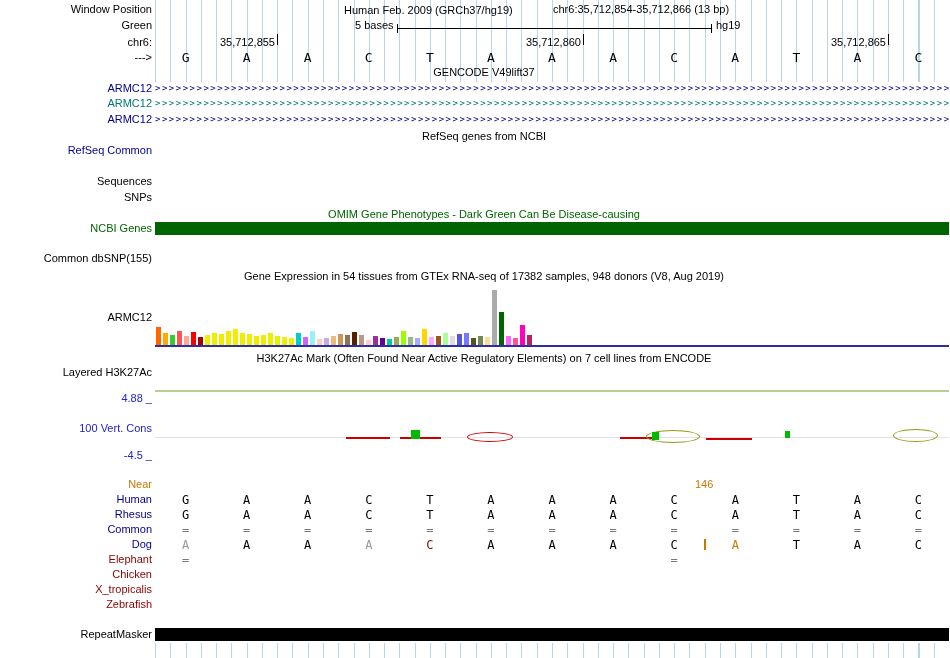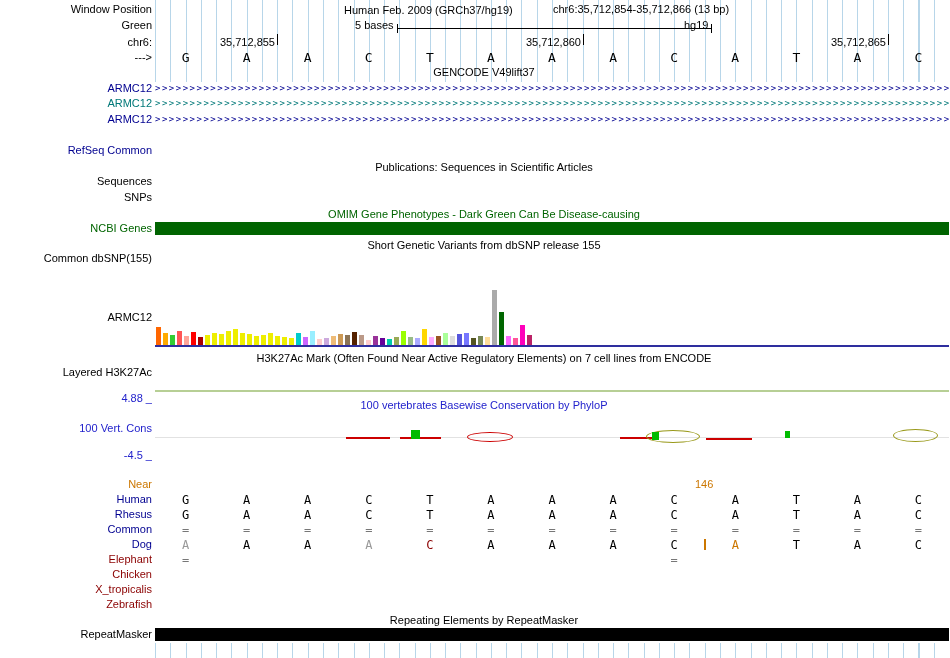--- a/index.html
+++ b/index.html
@@ -31,21 +31,21 @@
 
   <div class="lbl" style="top:3px">Window Position</div>
   <div class="abs t11" style="top:4px;left:344px">Human Feb. 2009 (GRCh37/hg19)</div>
   <div class="abs t11" style="top:3px;left:553px">chr6:35,712,854-35,712,866 (13 bp)</div>
 
   <div class="lbl" style="top:19px">Green</div>
   <div class="abs t11" style="top:19px;left:355px">5 bases</div>
   <div class="abs" style="top:24px;left:397px;width:313px;height:9px;border-left:1px solid #000;border-right:1px solid #000">
     <div style="position:absolute;top:4px;left:0;right:0;height:1px;background:#000"></div>
   </div>
-  <div class="abs t11" style="top:19px;left:684px">hg19</div>
+  <div class="abs t11" style="top:19px;left:716px">hg19</div>
 
   <div class="lbl" style="top:36px">chr6:</div>
 
   <div class="lbl" style="top:51px">---&gt;</div>
   <div class="seqrow" id="base-row" style="top:50px">
       <span style="flex: 1 1 0%; text-align: center; font: 13px &quot;DejaVu Sans Mono&quot;, monospace; color: rgb(0, 0, 0);">G</span>
       <span style="flex: 1 1 0%; text-align: center; font: 13px &quot;DejaVu Sans Mono&quot;, monospace; color: rgb(0, 0, 0);">A</span>
       <span style="flex: 1 1 0%; text-align: center; font: 13px &quot;DejaVu Sans Mono&quot;, monospace; color: rgb(0, 0, 0);">A</span>
       <span style="flex: 1 1 0%; text-align: center; font: 13px &quot;DejaVu Sans Mono&quot;, monospace; color: rgb(0, 0, 0);">C</span>
       <span style="flex: 1 1 0%; text-align: center; font: 13px &quot;DejaVu Sans Mono&quot;, monospace; color: rgb(0, 0, 0);">T</span>
@@ -54,33 +54,33 @@
       <span style="flex: 1 1 0%; text-align: center; font: 13px &quot;DejaVu Sans Mono&quot;, monospace; color: rgb(0, 0, 0);">A</span>
       <span style="flex: 1 1 0%; text-align: center; font: 13px &quot;DejaVu Sans Mono&quot;, monospace; color: rgb(0, 0, 0);">C</span>
       <span style="flex: 1 1 0%; text-align: center; font: 13px &quot;DejaVu Sans Mono&quot;, monospace; color: rgb(0, 0, 0);">A</span>
       <span style="flex: 1 1 0%; text-align: center; font: 13px &quot;DejaVu Sans Mono&quot;, monospace; color: rgb(0, 0, 0);">T</span>
       <span style="flex: 1 1 0%; text-align: center; font: 13px &quot;DejaVu Sans Mono&quot;, monospace; color: rgb(0, 0, 0);">A</span>
       <span style="flex: 1 1 0%; text-align: center; font: 13px &quot;DejaVu Sans Mono&quot;, monospace; color: rgb(0, 0, 0);">C</span>
     </div>
 
   <div class="ctitle" style="top:66px">GENCODE V49lift37</div>
 
+  <div class="ctitle" style="top:130px">RefSeq genes from NCBI</div>
   <div class="lbl navy" style="top:144px">RefSeq Common</div>
 
-  <div class="ctitle" style="top:161px">Publications: Sequences in Scientific Articles</div>
   <div class="lbl" style="top:175px">Sequences</div>
   <div class="lbl" style="top:191px">SNPs</div>
 
   <div class="ctitle green" style="top:208px">OMIM Gene Phenotypes - Dark Green Can Be Disease-causing</div>
   <div class="lbl green" style="top:222px">NCBI Genes</div>
   <div class="sep" id="omim-bar" style="top: 222px; height: 13px; background: rgb(0, 100, 0);"></div>
 
-  <div class="ctitle" style="top:239px">Short Genetic Variants from dbSNP release 155</div>
   <div class="lbl" style="top:252px">Common dbSNP(155)</div>
 
+  <div class="ctitle" style="top:270px">Gene Expression in 54 tissues from GTEx RNA-seq of 17382 samples, 948 donors (V8, Aug 2019)</div>
   <div class="lbl" style="top:311px">ARMC12</div>
   <div class="abs" id="gtex-bars" style="left:156px;top:289px;width:400px;height:56px;display:flex;align-items:flex-end">
       <div style="width: 5px; margin-right: 2px; height: 18px; background: rgb(255, 102, 0);"></div>
       <div style="width: 5px; margin-right: 2px; height: 12px; background: rgb(255, 170, 0);"></div>
       <div style="width: 5px; margin-right: 2px; height: 10px; background: rgb(51, 204, 51);"></div>
       <div style="width: 5px; margin-right: 2px; height: 14px; background: rgb(255, 85, 85);"></div>
       <div style="width: 5px; margin-right: 2px; height: 9px; background: rgb(255, 165, 153);"></div>
       <div style="width: 5px; margin-right: 2px; height: 13px; background: rgb(255, 0, 0);"></div>
       <div style="width: 5px; margin-right: 2px; height: 8px; background: rgb(170, 0, 0);"></div>
       <div style="width: 5px; margin-right: 2px; height: 10px; background: rgb(238, 238, 0);"></div>
@@ -131,27 +131,25 @@
       <div style="width: 5px; margin-right: 2px; height: 20px; background: rgb(255, 0, 187);"></div>
       <div style="width: 5px; margin-right: 2px; height: 10px; background: rgb(187, 34, 102);"></div>
     </div>
   <div class="sep" style="top:345px;height:2px;background:#2e2e9e"></div>
 
   <div class="ctitle" style="top:352px">H3K27Ac Mark (Often Found Near Active Regulatory Elements) on 7 cell lines from ENCODE</div>
   <div class="lbl" style="top:366px">Layered H3K27Ac</div>
   <div class="sep" style="top:390px;height:2px;background:#b7cf95"></div>
 
   <div class="lbl blue" style="top:392px">4.88 _</div>
-  <div class="ctitle blue" style="top:399px">100 vertebrates Basewise Conservation by PhyloP</div>
   <div class="lbl blue" style="top:422px">100 Vert. Cons</div>
   <div class="lbl blue" style="top:449px">-4.5 _</div>
   <div class="sep" style="top:437px;height:1px;background:#e2e2e2"></div>
 
 
-  <div class="ctitle" style="top:614px">Repeating Elements by RepeatMasker</div>
   <div class="lbl" style="top:628px">RepeatMasker</div>
   <div class="sep" id="rmsk-bar" style="top: 628px; height: 13px; background: rgb(0, 0, 0);"></div>
 
 <div style="position: absolute; top: 36px; right: 675px; font: 11px &quot;Liberation Sans&quot;, sans-serif; white-space: nowrap;">35,712,855</div>
     <div style="position: absolute; left: 277px; top: 34px; width: 1px; height: 11px; background: rgb(0, 0, 0);"></div>
     <div style="position: absolute; top: 36px; right: 369px; font: 11px &quot;Liberation Sans&quot;, sans-serif; white-space: nowrap;">35,712,860</div>
     <div style="position: absolute; left: 583px; top: 34px; width: 1px; height: 11px; background: rgb(0, 0, 0);"></div>
     <div style="position: absolute; top: 36px; right: 64px; font: 11px &quot;Liberation Sans&quot;, sans-serif; white-space: nowrap;">35,712,865</div>
     <div style="position: absolute; left: 888px; top: 34px; width: 1px; height: 11px; background: rgb(0, 0, 0);"></div>
     <div style="position: absolute; top: 82px; right: 798px; font: 11px &quot;Liberation Sans&quot;, sans-serif; color: rgb(0, 0, 144); white-space: nowrap;">ARMC12</div>

